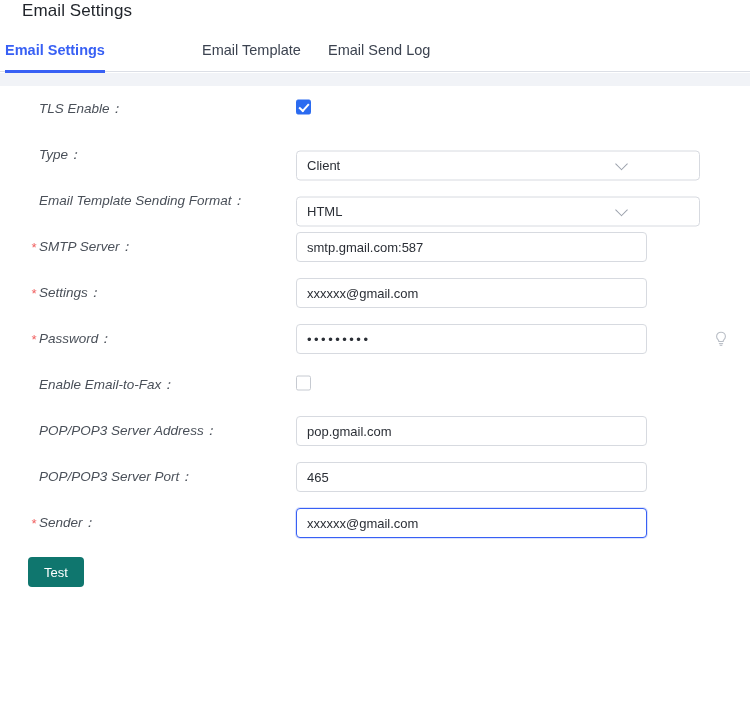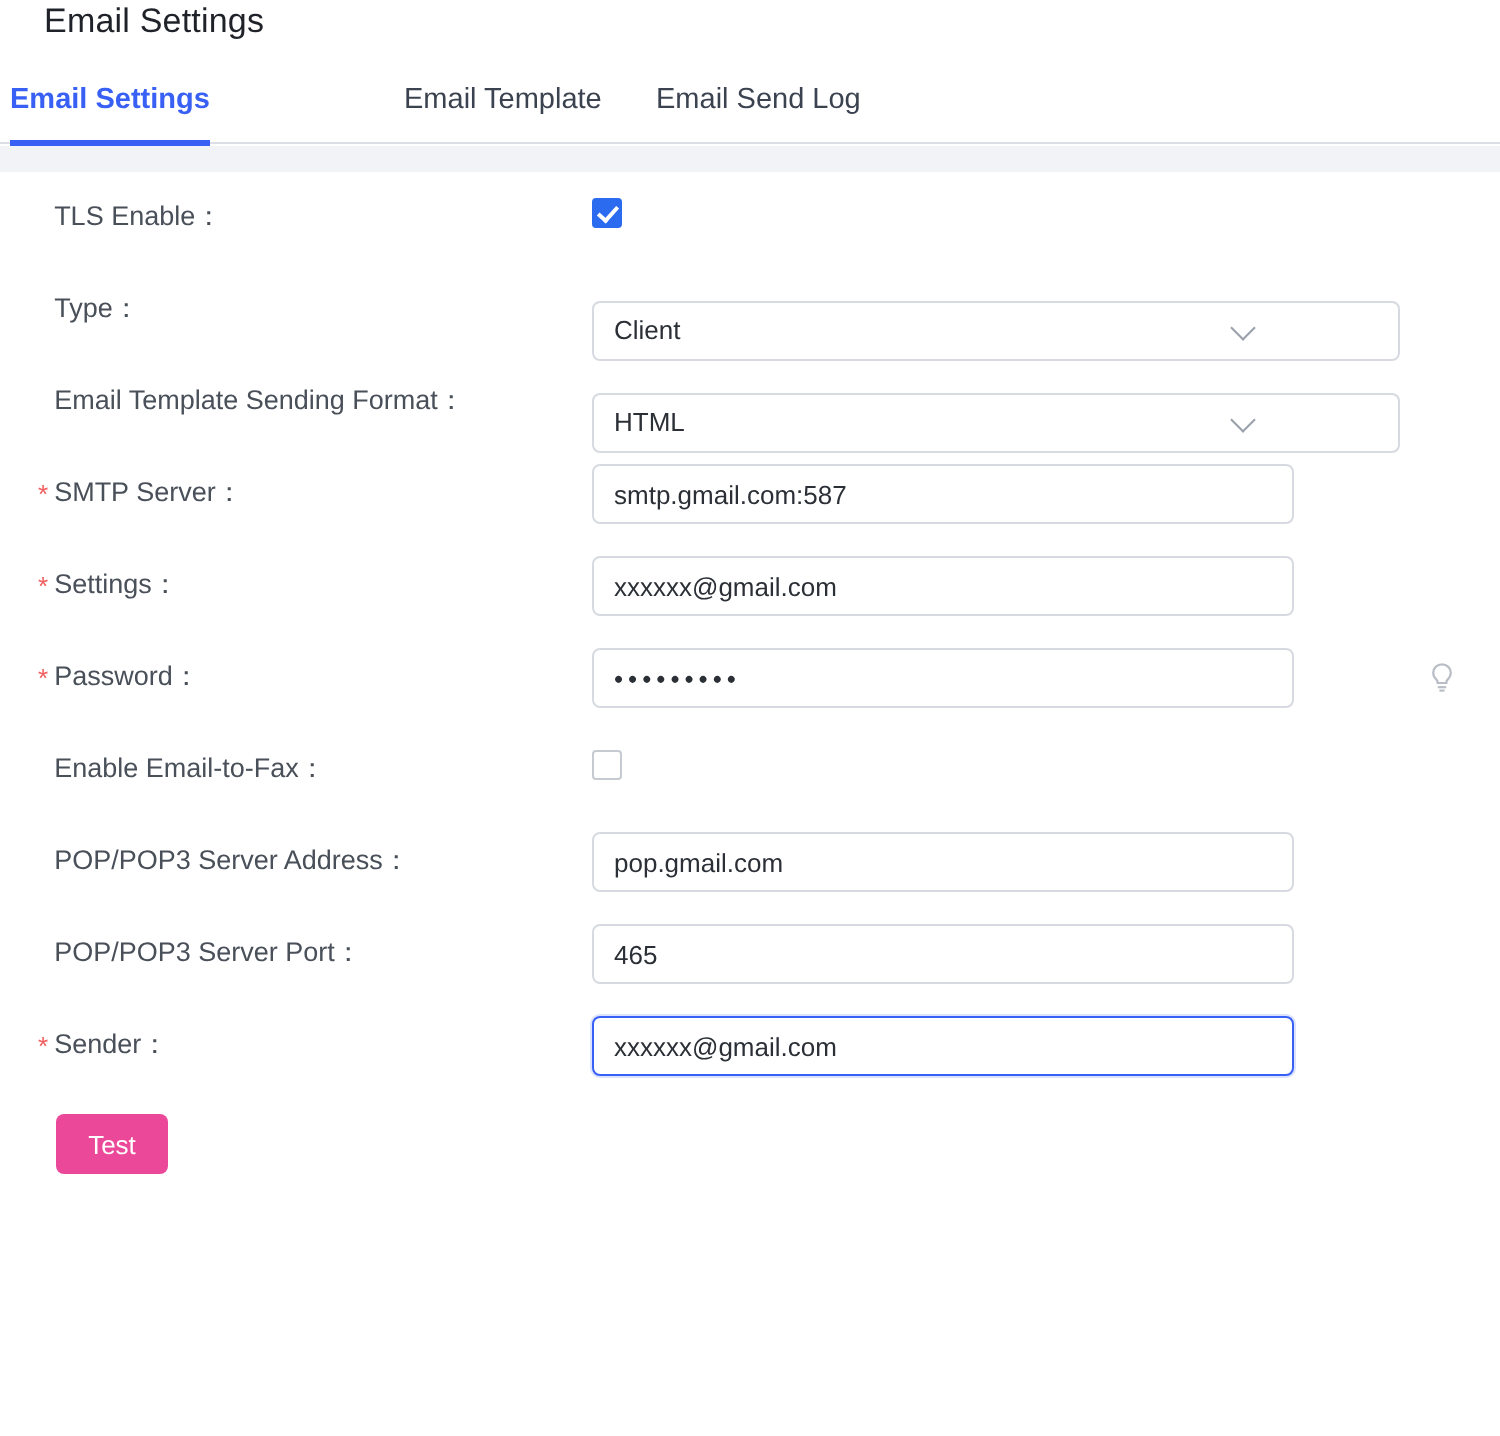--- a/index.html
+++ b/index.html
@@ -70,27 +70,28 @@
     position: absolute;
     left: 0; top: 86px;
     width: 750px;
   }
   .row {
     position: relative;
     height: 46px;
   }
   .label {
     position: absolute;
-    left: 19px;
+    left: 31px;
     top: 50%;
     transform: translateY(-50%);
     font-size: 13.5px;
     color: #4a5059;
     white-space: nowrap;
     line-height: 18px;
+    font-style: italic;
   }
   .label .star {
     color: #f06060;
     font-size: 13px;
     margin-right: 3px;
     vertical-align: -1px;
   }
   .label .star.hidden { visibility: hidden; }
 
   .field {
@@ -175,21 +176,21 @@
     transform: translateY(-50%);
     width: 18px; height: 18px;
   }
 
   
   .btnrow { position: relative; height: 52px; }
   .btn-test {
     position: absolute;
     left: 28px; top: 11px;
     width: 56px; height: 30px;
-    background: #ec4899;
+    background: #0f766e;
     color: #fff;
     border: none;
     border-radius: 4px;
     font-family: "Liberation Sans", sans-serif;
     font-size: 13px;
     cursor: pointer;
     padding: 0;
   }
 </style>
 </head>

